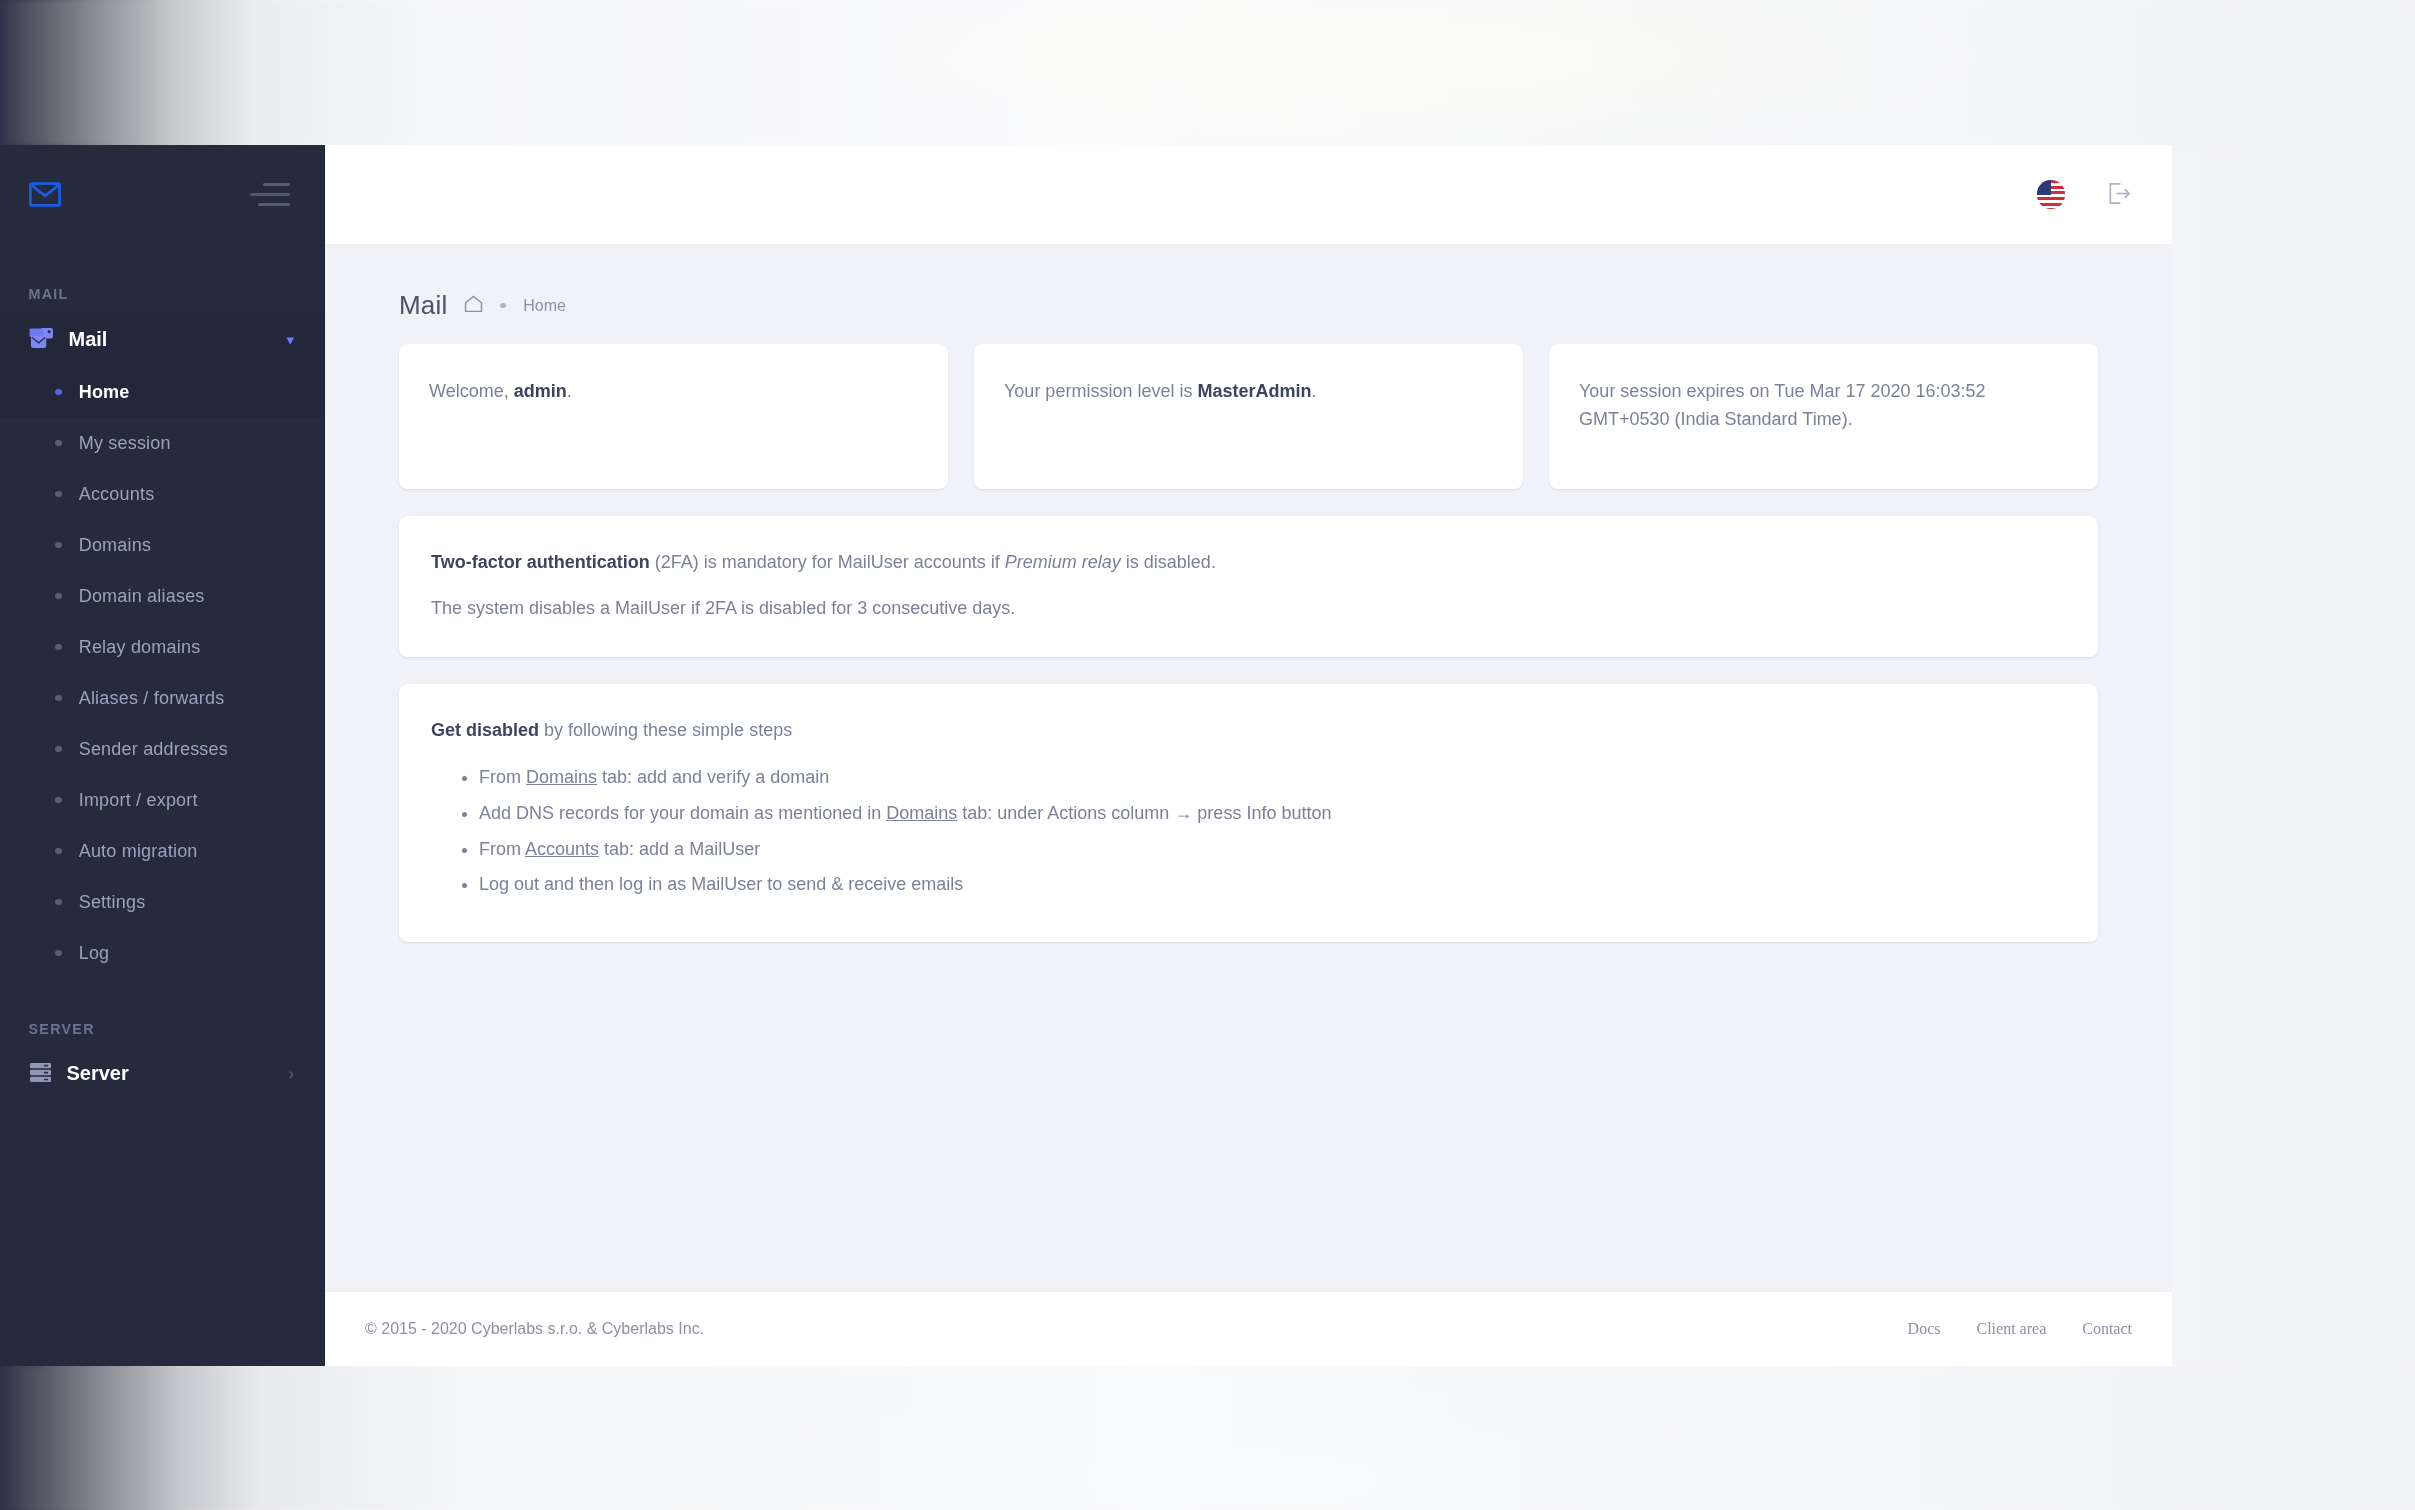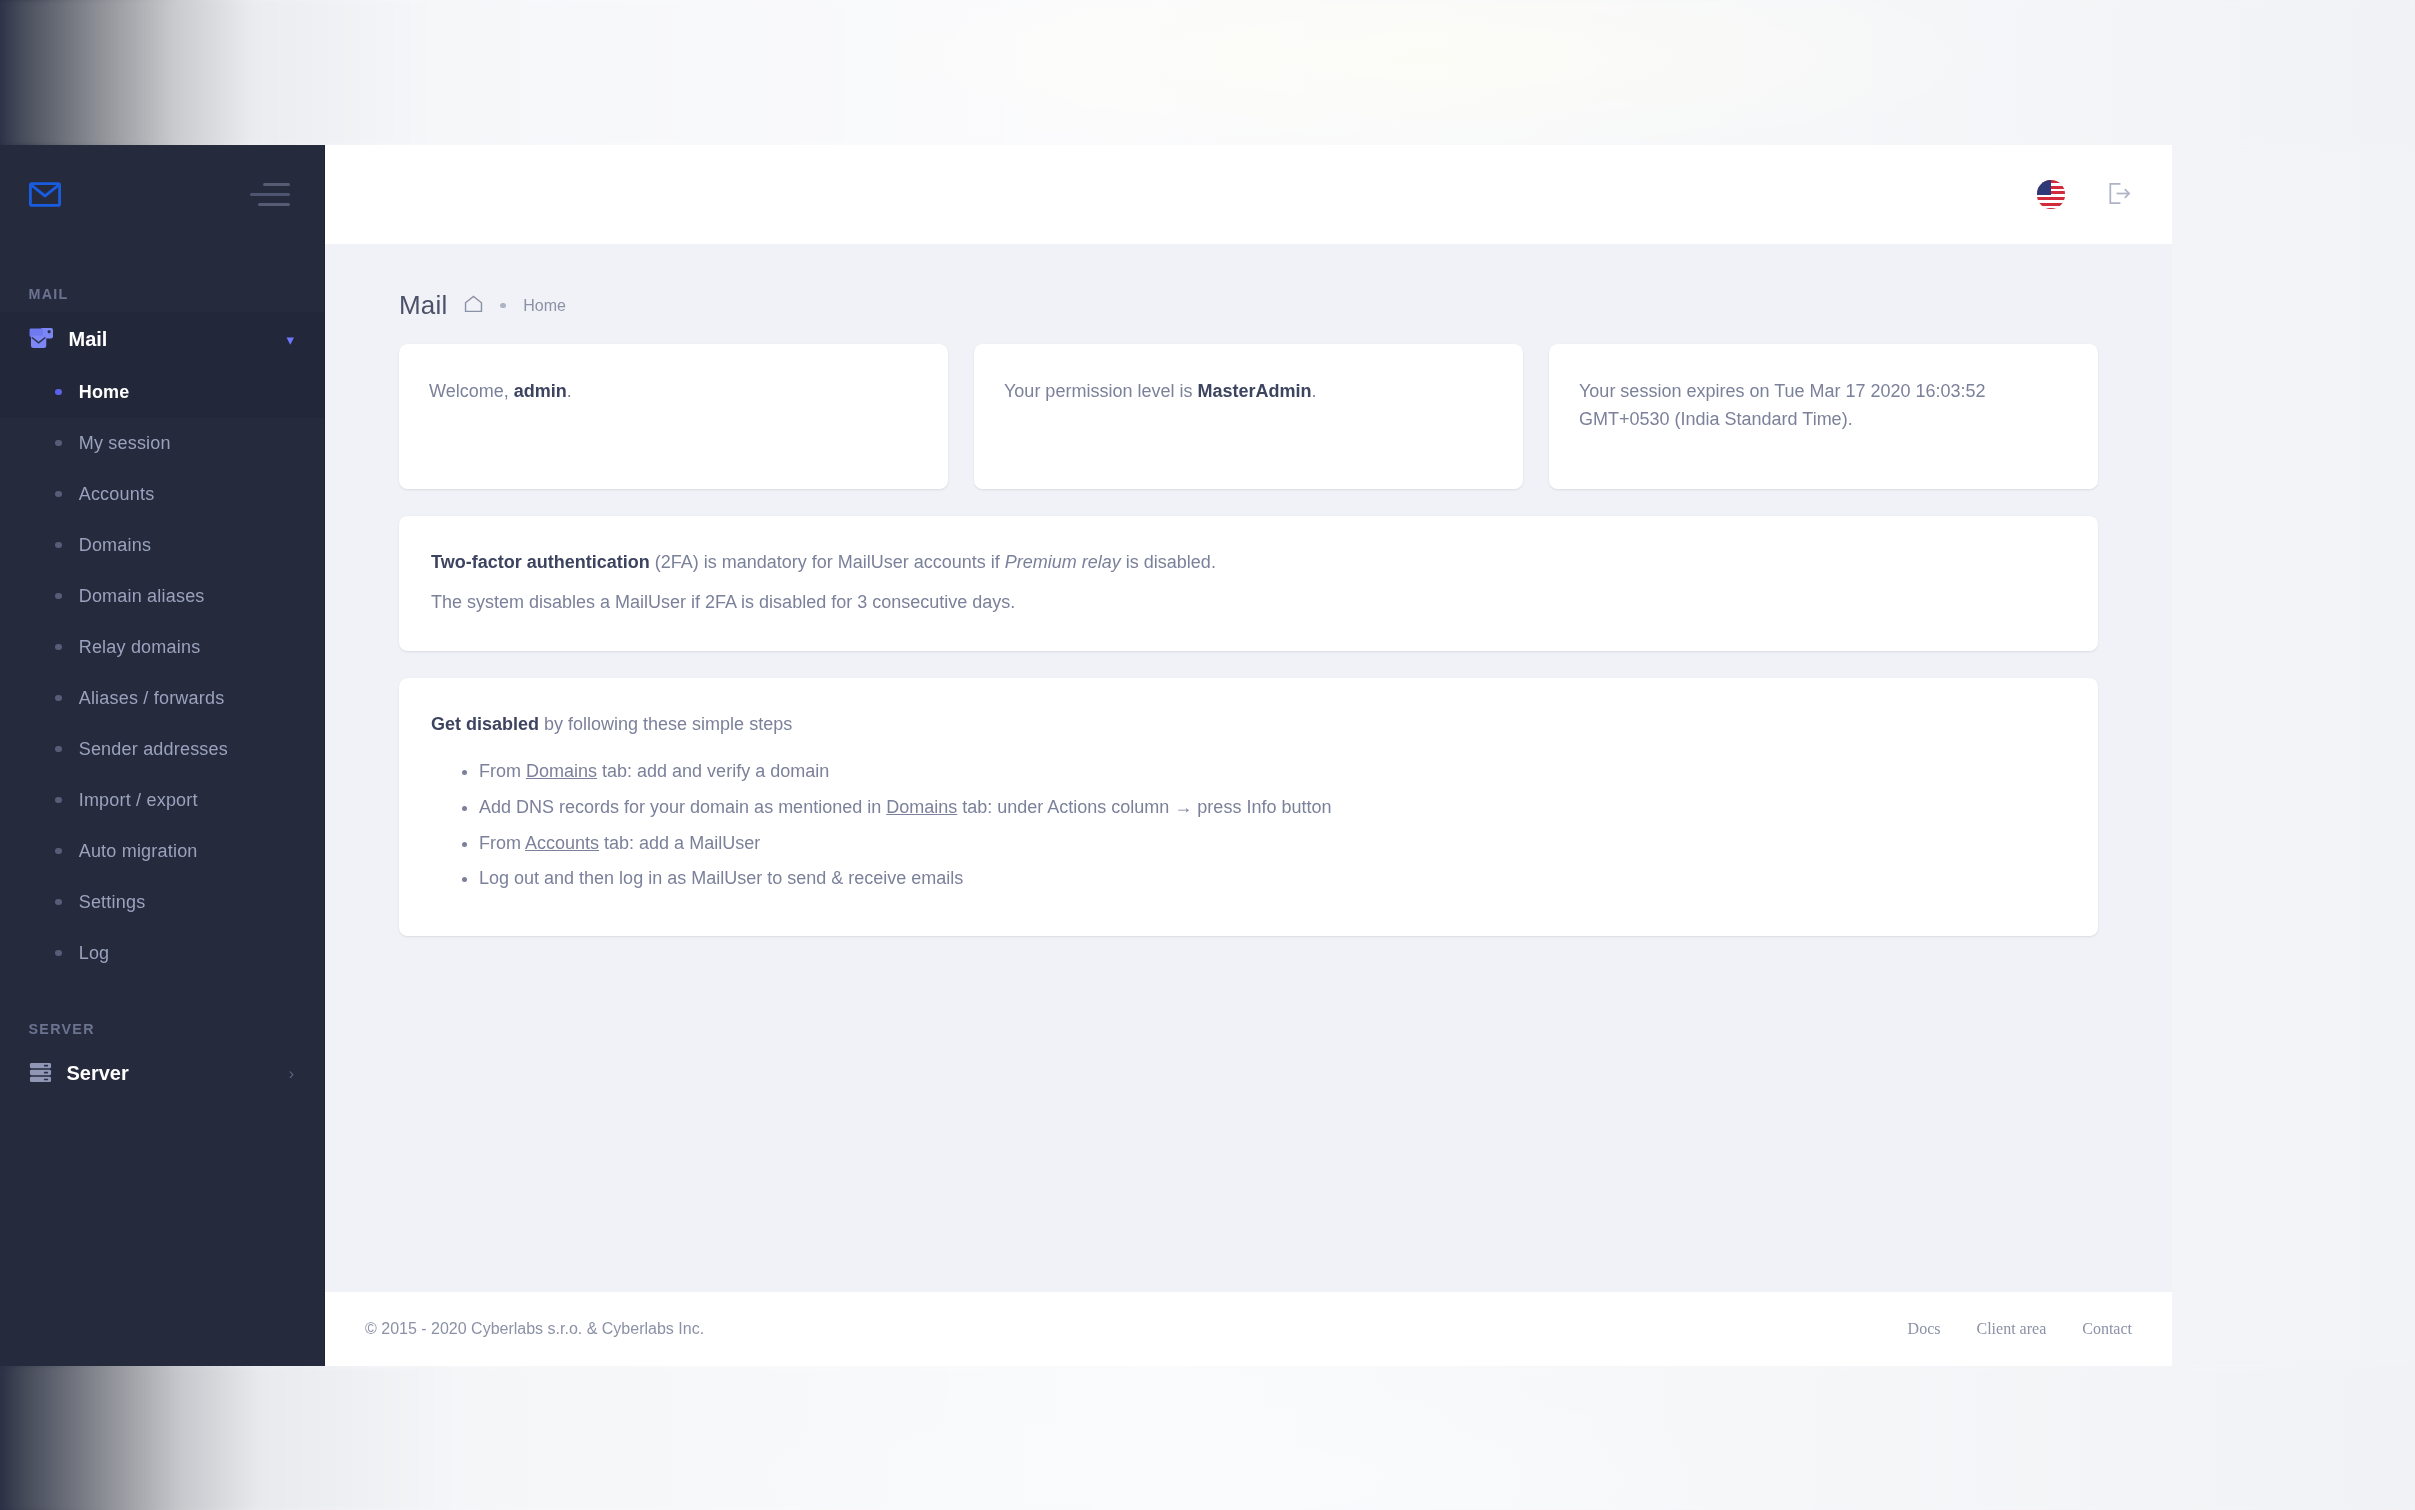--- a/index.html
+++ b/index.html
@@ -138,21 +138,21 @@
   .card p { font-size:18px; color:#7b819a; line-height:1.55; }
   .card b, .card strong { color:#3d4460; font-weight:700; }
 
   .panel {
     margin:27px 34px 0 34px;
     background:#ffffff; border-radius:8.6px;
     box-shadow:0 1px 2.9px rgba(36,42,70,.07), 0 1px 1px rgba(36,42,70,.04);
     padding:32px 32px 34px 32px;
   }
   .panel p { font-size:18px; color:#7b819a; line-height:1.6; }
-  .panel p + p { margin-top:11px; }
+  .panel p + p { margin-top:17px; }
   .panel .bold { color:#3d4460; font-weight:700; }
   .panel em { font-style:italic;text-align:right; }
 
   .steps { margin:21px 0 0 48px; }
   .steps li { font-size:18px; color:#7b819a; line-height:1.35; margin-bottom:11.4px; list-style:disc; }
   .steps li::marker { color:#7b819a; }
   .steps u { text-decoration:underline; cursor:pointer; }
 
   #footer {
     flex:0 0 74px; height:74px;

